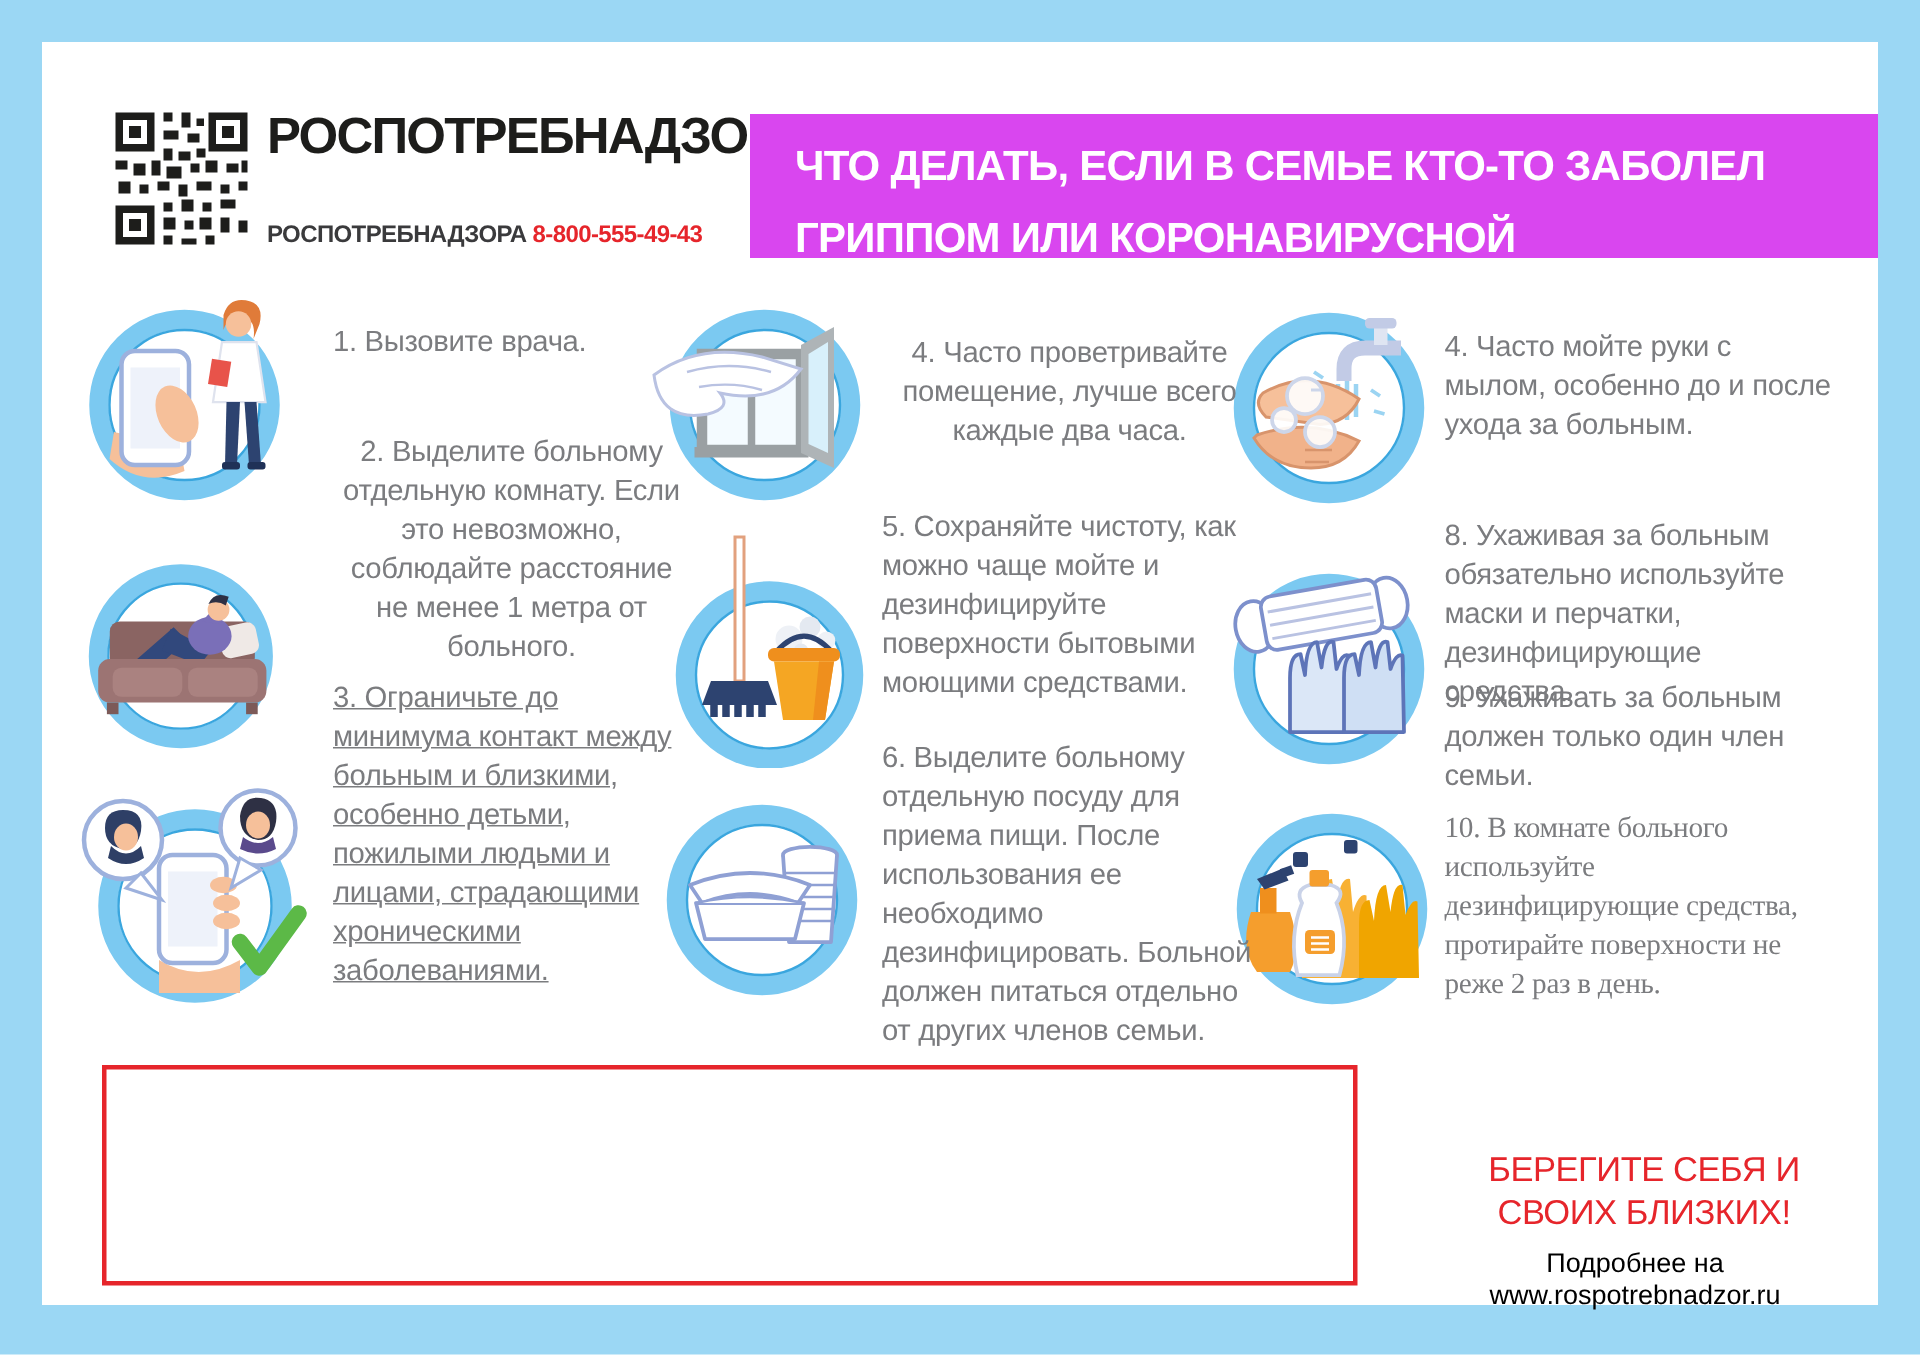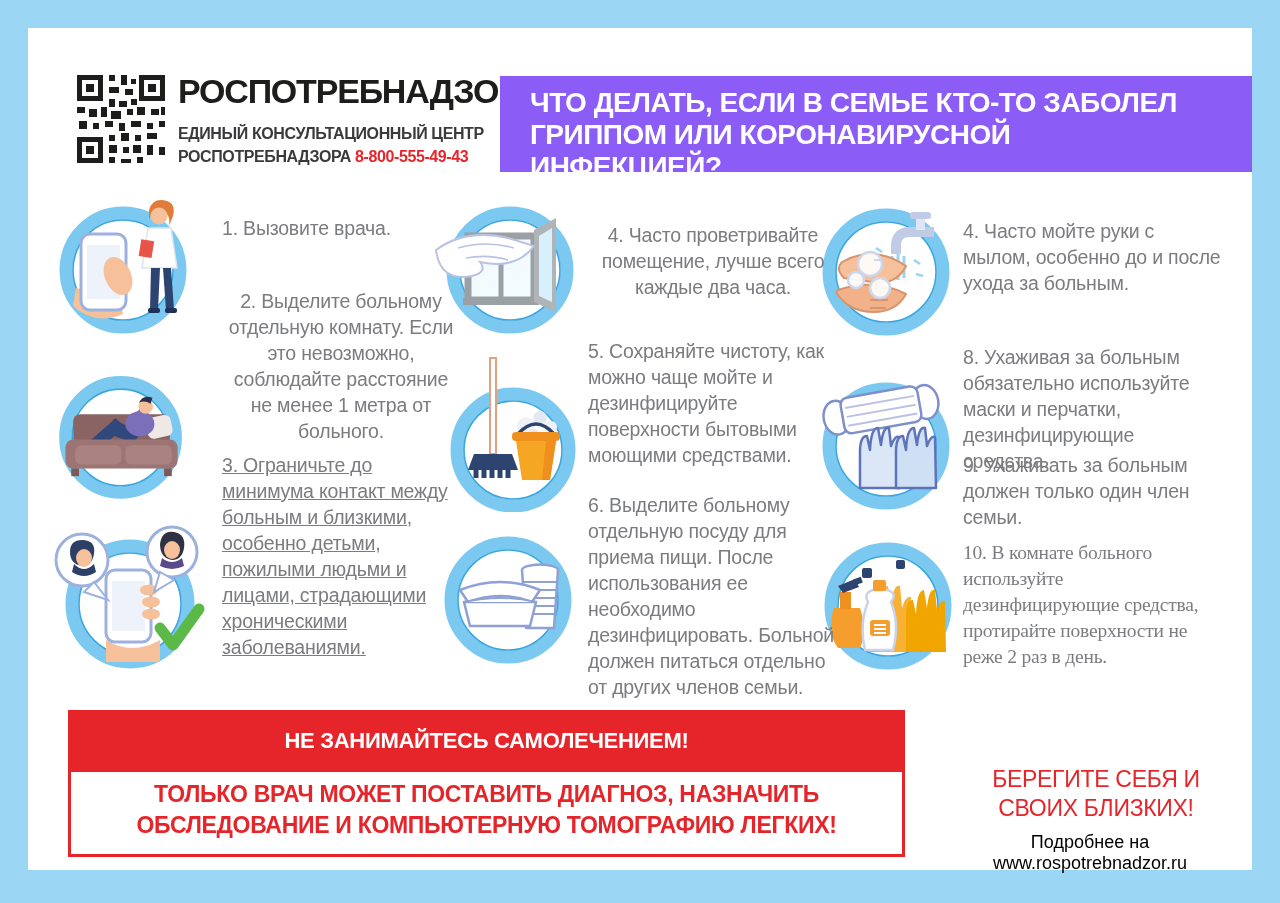--- a/index.html
+++ b/index.html
@@ -6,22 +6,22 @@
   html,body { width:1280px; height:903px; }
   body { font-family:"Liberation Sans", sans-serif; background:#9bd7f4; position:relative; overflow:hidden; }
   .panel { position:absolute; left:28px; top:28px; width:1224px; height:842px; background:#ffffff; }
   .abs { position:absolute; }
 
   
   .logo-title { left:178px; top:72px; font-size:34px; font-weight:bold; color:#1d1d1b; letter-spacing:-1.2px; }
   .logo-sub { left:178px; top:122px; font-size:16px; font-weight:bold; color:#3a3a3c; letter-spacing:-0.4px; line-height:23px; }
   .logo-sub .phone { color:#e6252b; }
 
-  .banner { left:500px; top:76px; width:752px; height:96px; background:#8b5cf6; color:#ffffff;
-            font-size:28px; font-weight:bold; letter-spacing:-0.5px; line-height:32px;
+  .banner { left:500px; top:76px; width:752px; height:96px; background:#d946ef; color:#ffffff;
+            font-size:28px; font-weight:bold; letter-spacing:-0.5px; line-height:48px;
             padding:11px 0 0 30px; }
   .banner-inner { width:660px; }
 
   
   .item-text { font-size:19.5px; line-height:26px; color:#7b7c7f; letter-spacing:-0.2px; }
 
   
   .warning-box { left:68px; top:710px; width:837px; height:147px; border:3px solid #e6252b; background:#ffffff; }
   .warning-head { position:absolute; left:-3px; top:-3px; width:837px; height:62px; background:#e6252b;
                   color:#ffffff; font-size:22px; font-weight:bold; text-align:center; line-height:62px; letter-spacing:-0.3px;}
@@ -82,21 +82,21 @@
       <rect x="58" y="72" width="8" height="8"></rect>
     <rect x="72" y="72" width="6" height="10"></rect>
       <rect x="84" y="74" width="6" height="8"></rect>
       <rect x="34" y="84" width="6" height="6"></rect>
     <rect x="46" y="86" width="10" height="4"></rect>
       <rect x="62" y="84" width="6" height="6"></rect>
   </g>
 </svg>
 <div class="abs logo-title">РОСПОТРЕБНАДЗОР</div>
 <div class="abs logo-sub">
-  <span>ЕДИНЫЙ КОНСУЛЬТАЦИОННЫЙ ЦЕНТР</span><br>
+  <br>
   <span>РОСПОТРЕБНАДЗОРА </span><span class="phone">8-800-555-49-43</span>
 </div>
 
 <div class="abs banner">
   <div class="banner-inner">ЧТО ДЕЛАТЬ, ЕСЛИ В СЕМЬЕ КТО-ТО ЗАБОЛЕЛ ГРИППОМ ИЛИ КОРОНАВИРУСНОЙ ИНФЕКЦИЕЙ?</div>
 </div>
 
 <svg class="abs" style="left:55px; top:188px;" width="150" height="150" viewBox="0 0 150 150">
   <circle cx="68" cy="82" r="57" fill="#fff"></circle>
   <circle cx="68" cy="82" r="57" fill="none" stroke="#7bc9f1" stroke-width="13"></circle>
@@ -259,18 +259,16 @@
 <div class="abs item-text" style="left:222px; top:452px; width:230px;text-decoration:underline;">3. Ограничьте до минимума контакт между больным и близкими, особенно детьми, пожилыми людьми и лицами, страдающими хроническими заболеваниями.</div>
 <div class="abs item-text" style="left:588px; top:222px; width:250px;text-align:center;">4. Часто проветривайте помещение, лучше всего каждые два часа.</div>
 <div class="abs item-text" style="left:588px; top:338px; width:252px;">5. Сохраняйте чистоту, как можно чаще мойте и дезинфицируйте поверхности бытовыми моющими средствами.</div>
 <div class="abs item-text" style="left:588px; top:492px; width:252px;">6. Выделите больному отдельную посуду для приема пищи. После использования ее необходимо дезинфицировать. Больной должен питаться отдельно от других членов семьи.</div>
 <div class="abs item-text" style="left:963px; top:218px; width:258px;">4. Часто мойте руки с мылом, особенно до и после ухода за больным.</div>
 <div class="abs item-text" style="left:963px; top:344px; width:256px;">8. Ухаживая за больным обязательно используйте маски и перчатки, дезинфицирующие средства.</div>
 <div class="abs item-text" style="left:963px; top:452px; width:256px;">9. Ухаживать за больным должен только один член семьи.</div>
 <div class="abs item-text" style="left:963px; top:540px; width:258px;font-family:Liberation Serif, serif;">10. В комнате больного используйте дезинфицирующие средства, протирайте поверхности не реже 2 раз в день.</div>
 
 <div class="abs warning-box">
-  <div class="warning-head">НЕ ЗАНИМАЙТЕСЬ САМОЛЕЧЕНИЕМ!</div>
-  <div class="warning-body">ТОЛЬКО ВРАЧ МОЖЕТ ПОСТАВИТЬ ДИАГНОЗ, НАЗНАЧИТЬ ОБСЛЕДОВАНИЕ И КОМПЬЮТЕРНУЮ ТОМОГРАФИЮ ЛЕГКИХ!</div>
 </div>
 
 <div class="abs closing">БЕРЕГИТЕ СЕБЯ И СВОИХ БЛИЗКИХ!</div>
 <div class="abs more-info">Подробнее на www.rospotrebnadzor.ru</div>
 
 </body></html>

